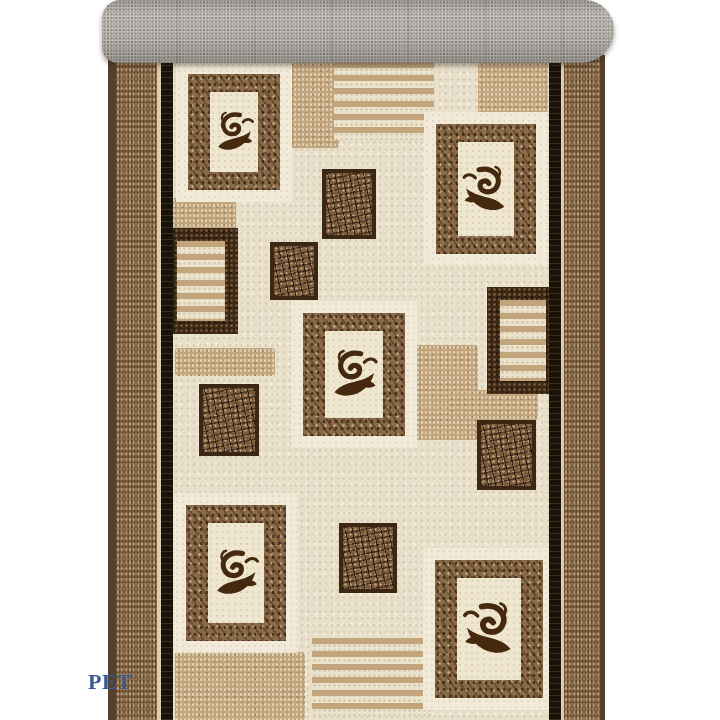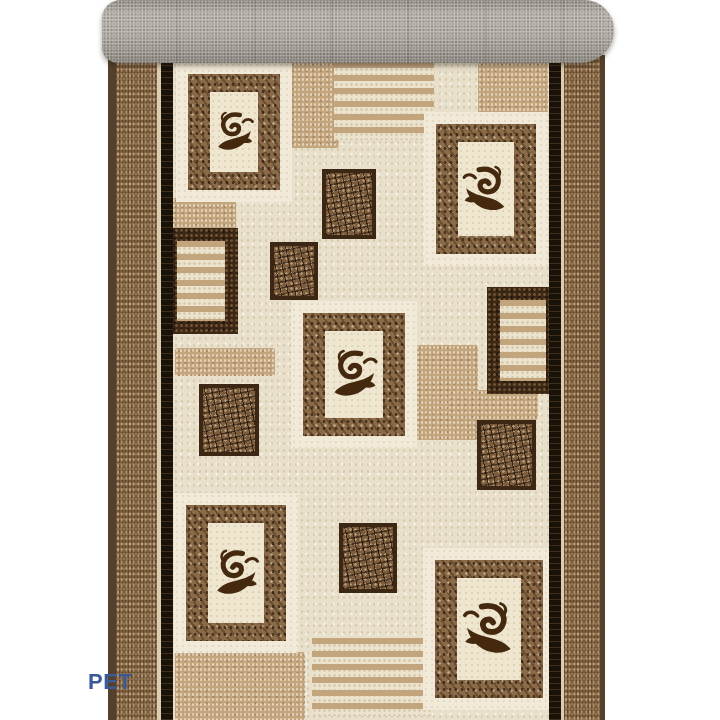--- a/index.html
+++ b/index.html
@@ -1,19 +1,19 @@
 <!DOCTYPE html>
 <html><head>
 <meta charset="utf-8">
 <style>
   html,body{margin:0;padding:0;background:#ffffff;}
   .photo{
     position:relative;width:720px;height:720px;overflow:hidden;
     background:var(--background,#ffffff);
-    font-family:Liberation Sans, sans-serif;
+    font-family:Liberation Serif, serif;
   }
   
   .roll{
     position:absolute;z-index:10;
     border-radius:30px 48px 54px 26px;
     background-color:var(--roll_gray,#a8a39c);
     background-image:
       radial-gradient(rgba(255,255,255,.30) .7px, transparent 1.4px),
       radial-gradient(rgba(60,55,48,.25) .7px, transparent 1.4px),
       repeating-linear-gradient(90deg, transparent 0 74px, rgba(0,0,0,.07) 74px 77px),

